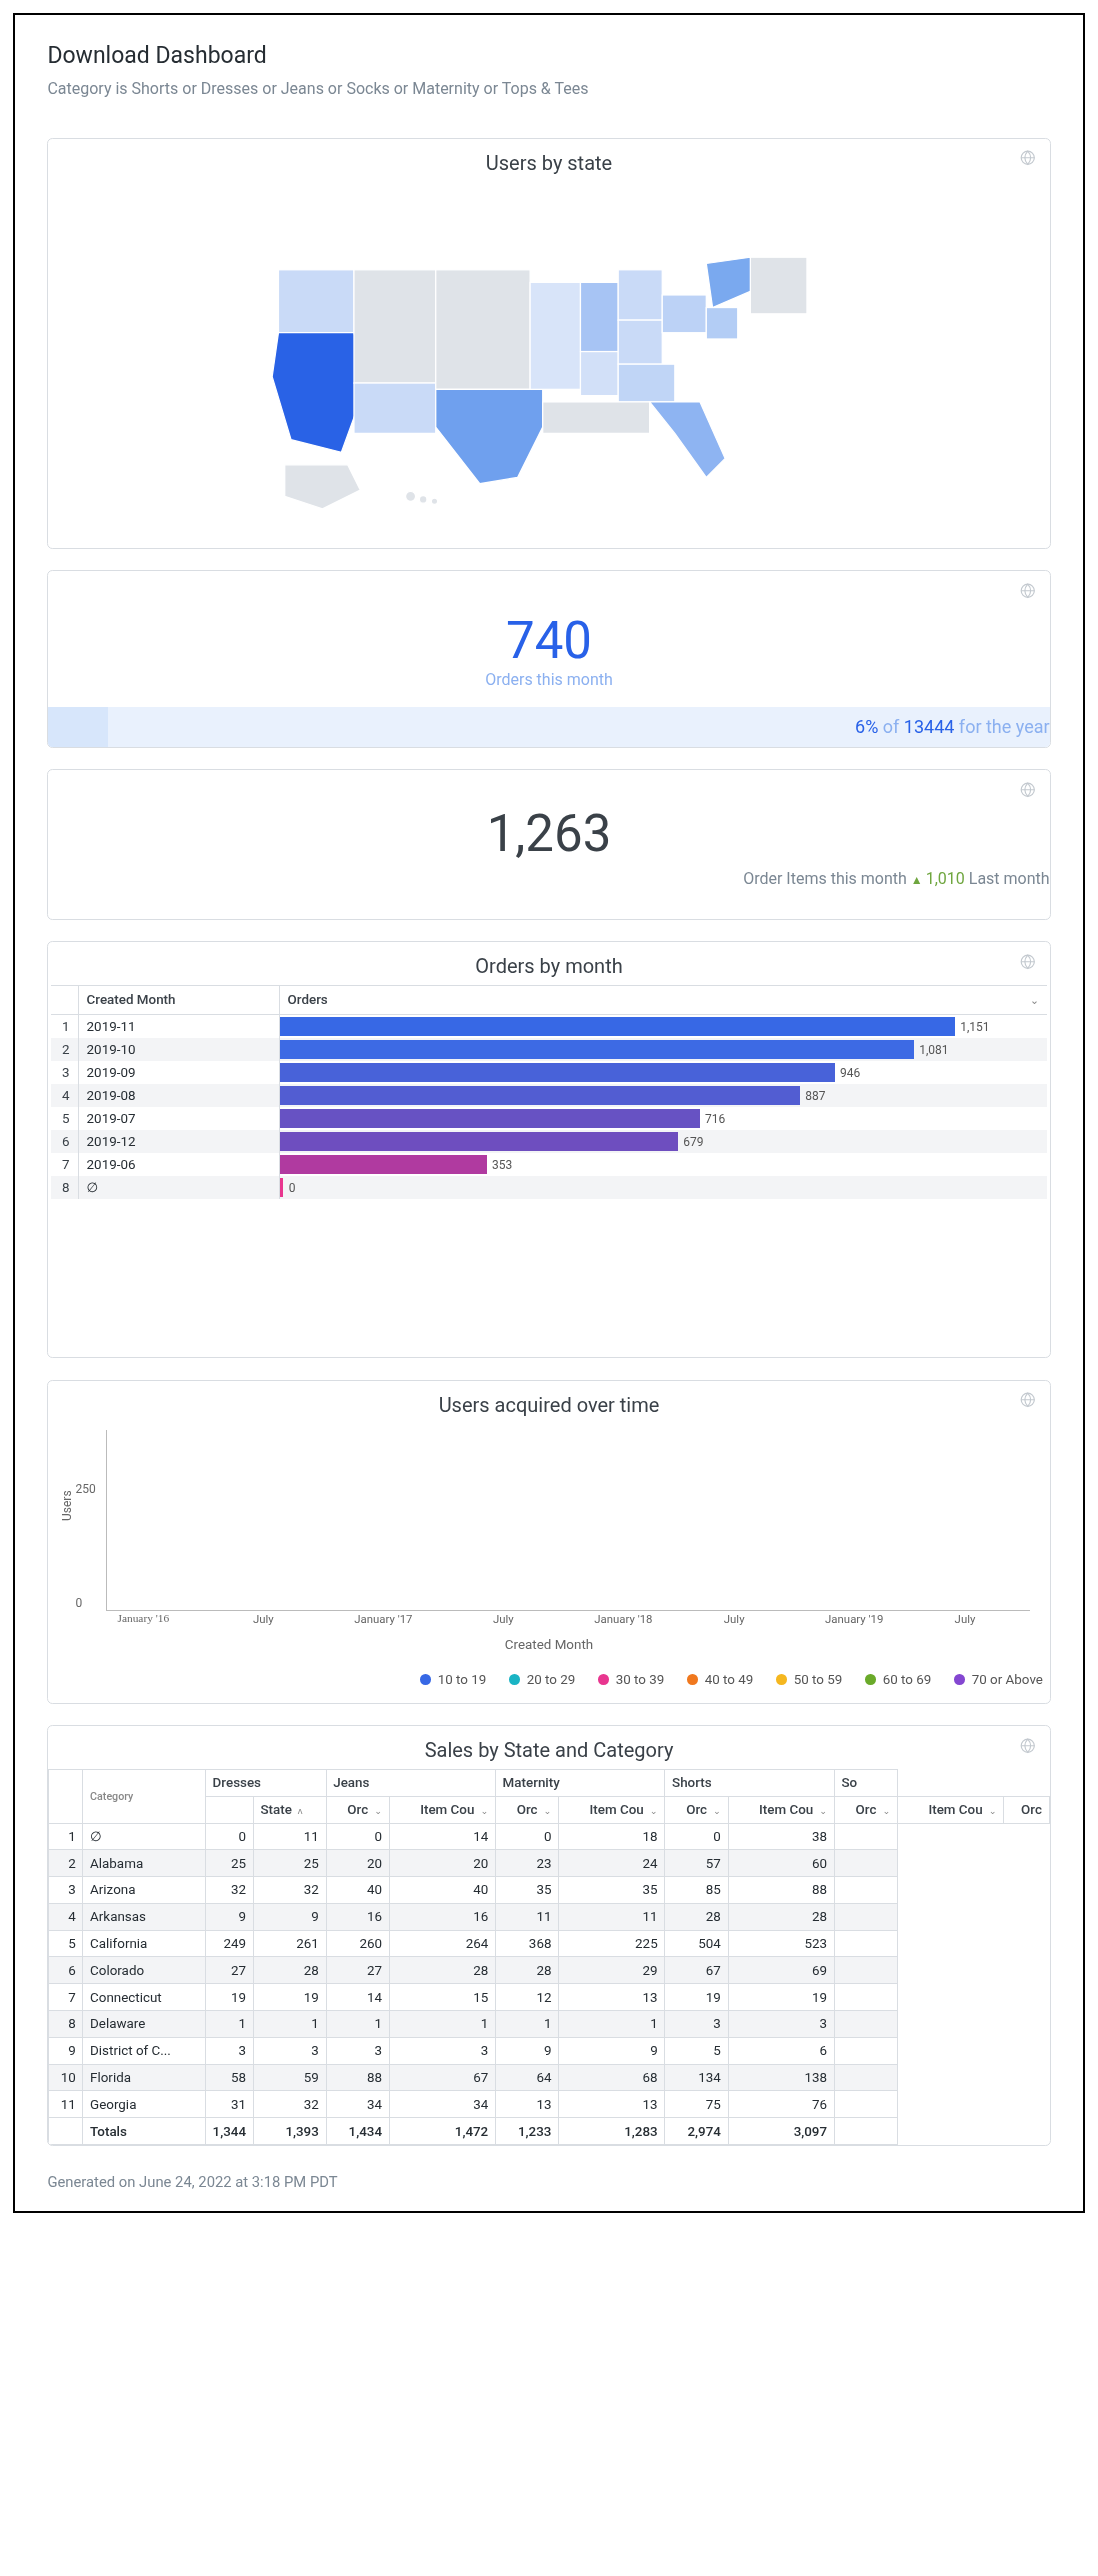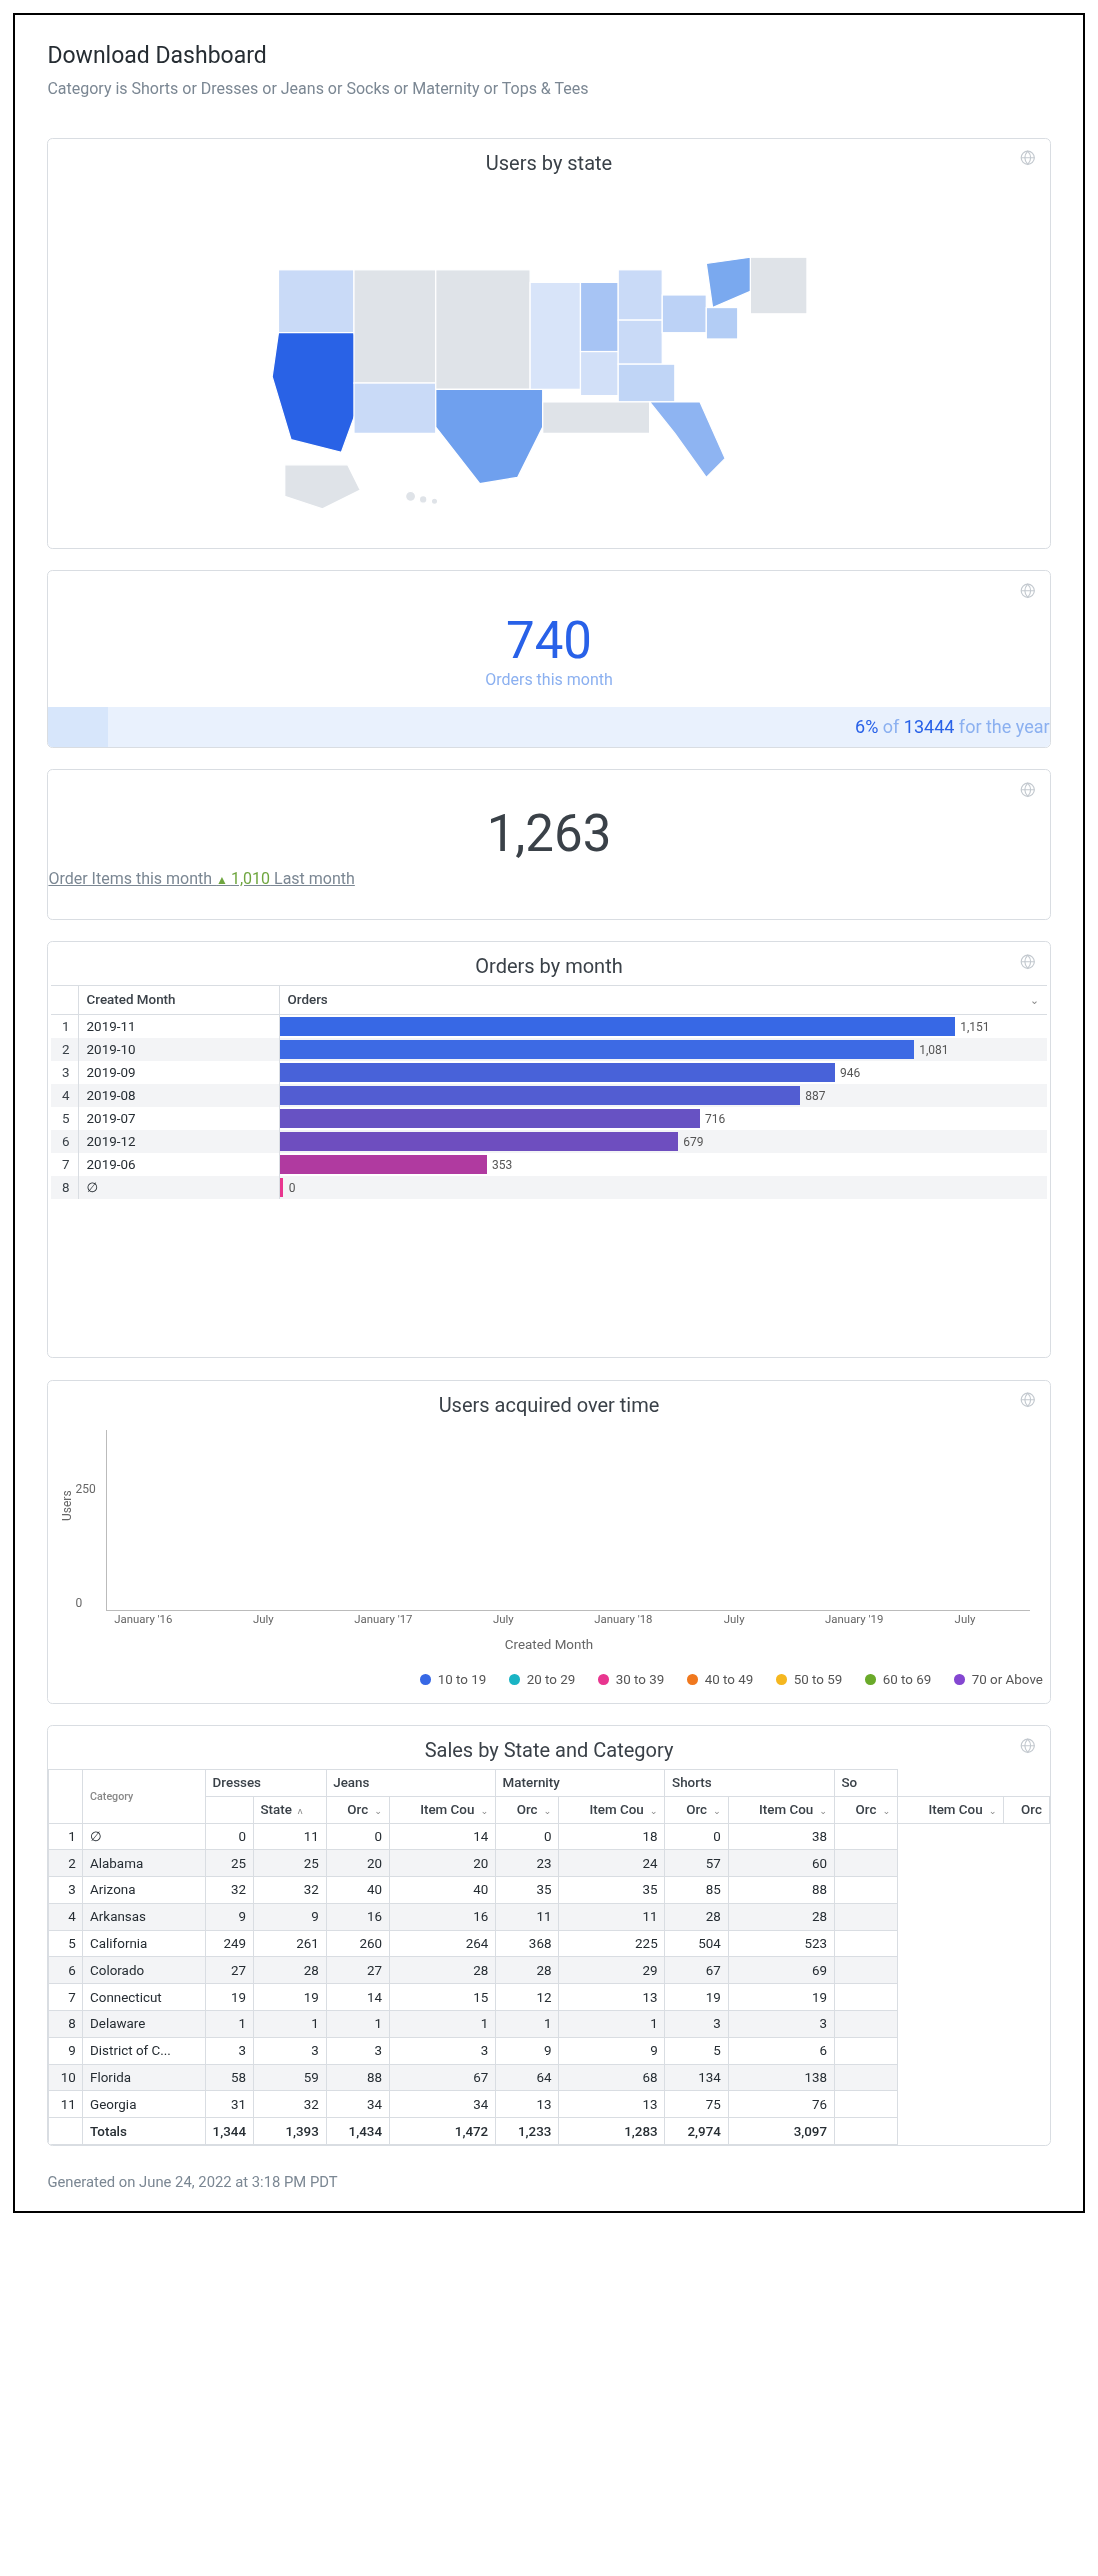--- a/index.html
+++ b/index.html
@@ -63,21 +63,21 @@
     text-align:right;
     padding: 9.4px 0;
     font-size: 18px;
     color:#8bb0f0;
   }
   .progress-row .fill { position:absolute; left:0; top:0; bottom:0; background:#d7e6fb; width:6%; }
   .progress-row .txt { position:relative; }
   .progress-row .accent { color:#2861e8; }
 
   .big-number2 { text-align:center; font-size: 51px; font-weight:400; color:#3a4148; padding-top: 34px; }
-  .big-sub2 { text-align:left; font-size:16px; color:#7b8793; padding: 5.4px 0 31px 0; text-decoration: underline; }
+  .big-sub2 { text-align:right; font-size:16px; color:#7b8793; padding: 5.4px 0 31px 0; }
   .trend-up { color:#6fa63f; }
   .trend-up::before { content:"▲ "; color:#6fa63f; font-size:12px; }
 
   
   .tbl-wrap { padding: 0 2.7px 4px 2.7px; }
   table.orders {
     width:100%;
     border-collapse:collapse;
     font-size:13.4px;
   }
@@ -742,21 +742,21 @@
             <div class="seg" style="height: 4.08163%; background: rgb(55, 104, 229);"></div>
             <div class="seg" style="height: 4.08163%; background: rgb(26, 180, 196);"></div>
             <div class="seg" style="height: 4.08163%; background: rgb(232, 54, 143);"></div>
             <div class="seg" style="height: 4.08163%; background: rgb(240, 120, 30);"></div>
             <div class="seg" style="height: 4.08163%; background: rgb(245, 183, 31);"></div>
             <div class="seg" style="height: 4.08163%; background: rgb(106, 170, 42);"></div>
             <div class="seg" style="height: 4.08163%; background: rgb(132, 71, 209);"></div>
           </div>
         </div>
       <div class="xaxis" id="ua-xaxis">
-          <div class="xtick" style="left: 4%;">January '16</div>
+          <div class="xtick" style="left: 4%; font-family: Liberation Serif, serif;">January '16</div>
           <div class="xtick" style="left: 17%;">July</div>
           <div class="xtick" style="left: 30%;">January '17</div>
           <div class="xtick" style="left: 43%;">July</div>
           <div class="xtick" style="left: 56%;">January '18</div>
           <div class="xtick" style="left: 68%;">July</div>
           <div class="xtick" style="left: 81%;">January '19</div>
           <div class="xtick" style="left: 93%;">July</div>
         </div>
       <div class="xlabel">Created Month</div>
     </div>

